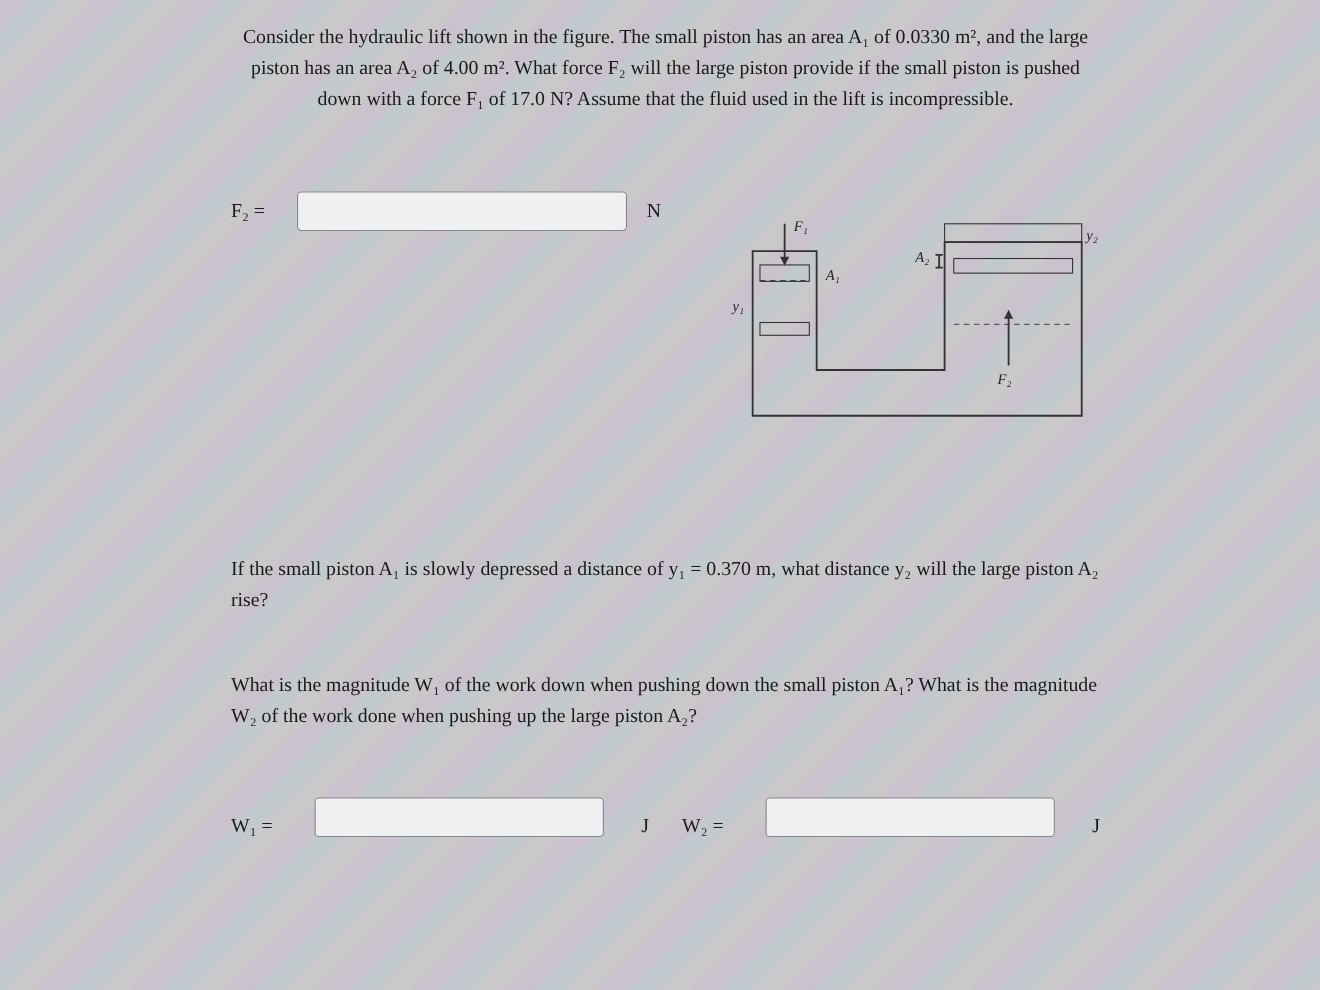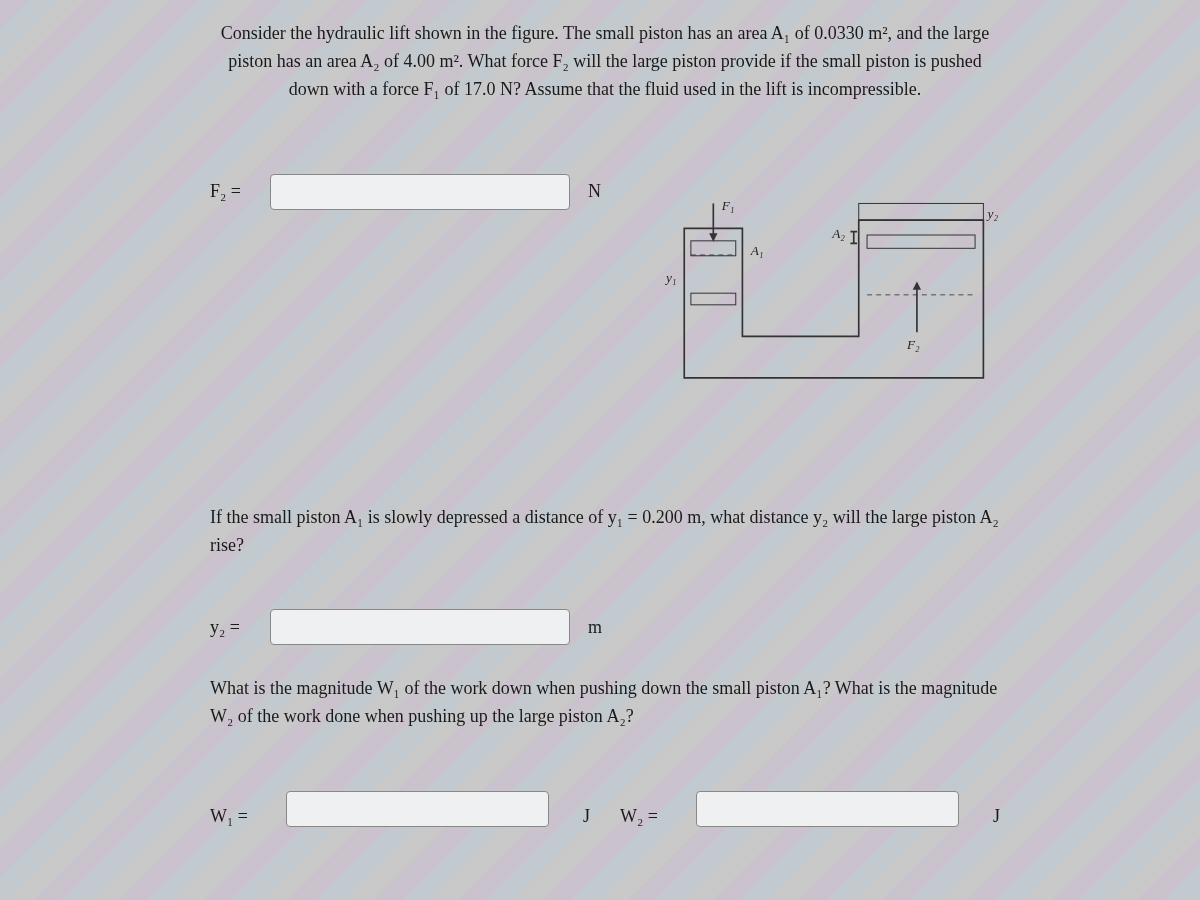--- a/index.html
+++ b/index.html
@@ -103,27 +103,22 @@
       <path class="outline" d="M240 44 L248 44 M240 58 L248 58 M244 44 L244 58" stroke-width="1"></path>
 
       <text class="figtxt" x="405" y="28">y₂</text>
 
       <line class="arrow" x1="320" y1="165" x2="320" y2="110"></line>
       <polygon points="320,104 315,114 325,114" fill="#333"></polygon>
       <text class="figtxt" x="308" y="185">F₂</text>
     </svg>
   </div>
 
-  <p class="q2">If the small piston A₁ is slowly depressed a distance of y₁ = 0.200 m, what distance y₂ will the large piston A₂ rise?</p>
+  <p class="q2">If the small piston A₁ is slowly depressed a distance of y₁ = 0.370 m, what distance y₂ will the large piston A₂ rise?</p>
 
-  <div class="row">
-    <span class="label">y₂ =</span>
-    <input class="input" type="text" value="" style="">
-    <span class="unit">m</span>
-  </div>
 
   <p class="q3">What is the magnitude W₁ of the work down when pushing down the small piston A₁? What is the magnitude W₂ of the work done when pushing up the large piston A₂?</p>
 
   <div class="double-row">
     <span class="label">W₁ =</span>
     <input class="input short" type="text" value="" style="">
     <span class="unit">J</span>
 
     <span class="label">W₂ =</span>
     <input class="input short" type="text" value="" style="">

